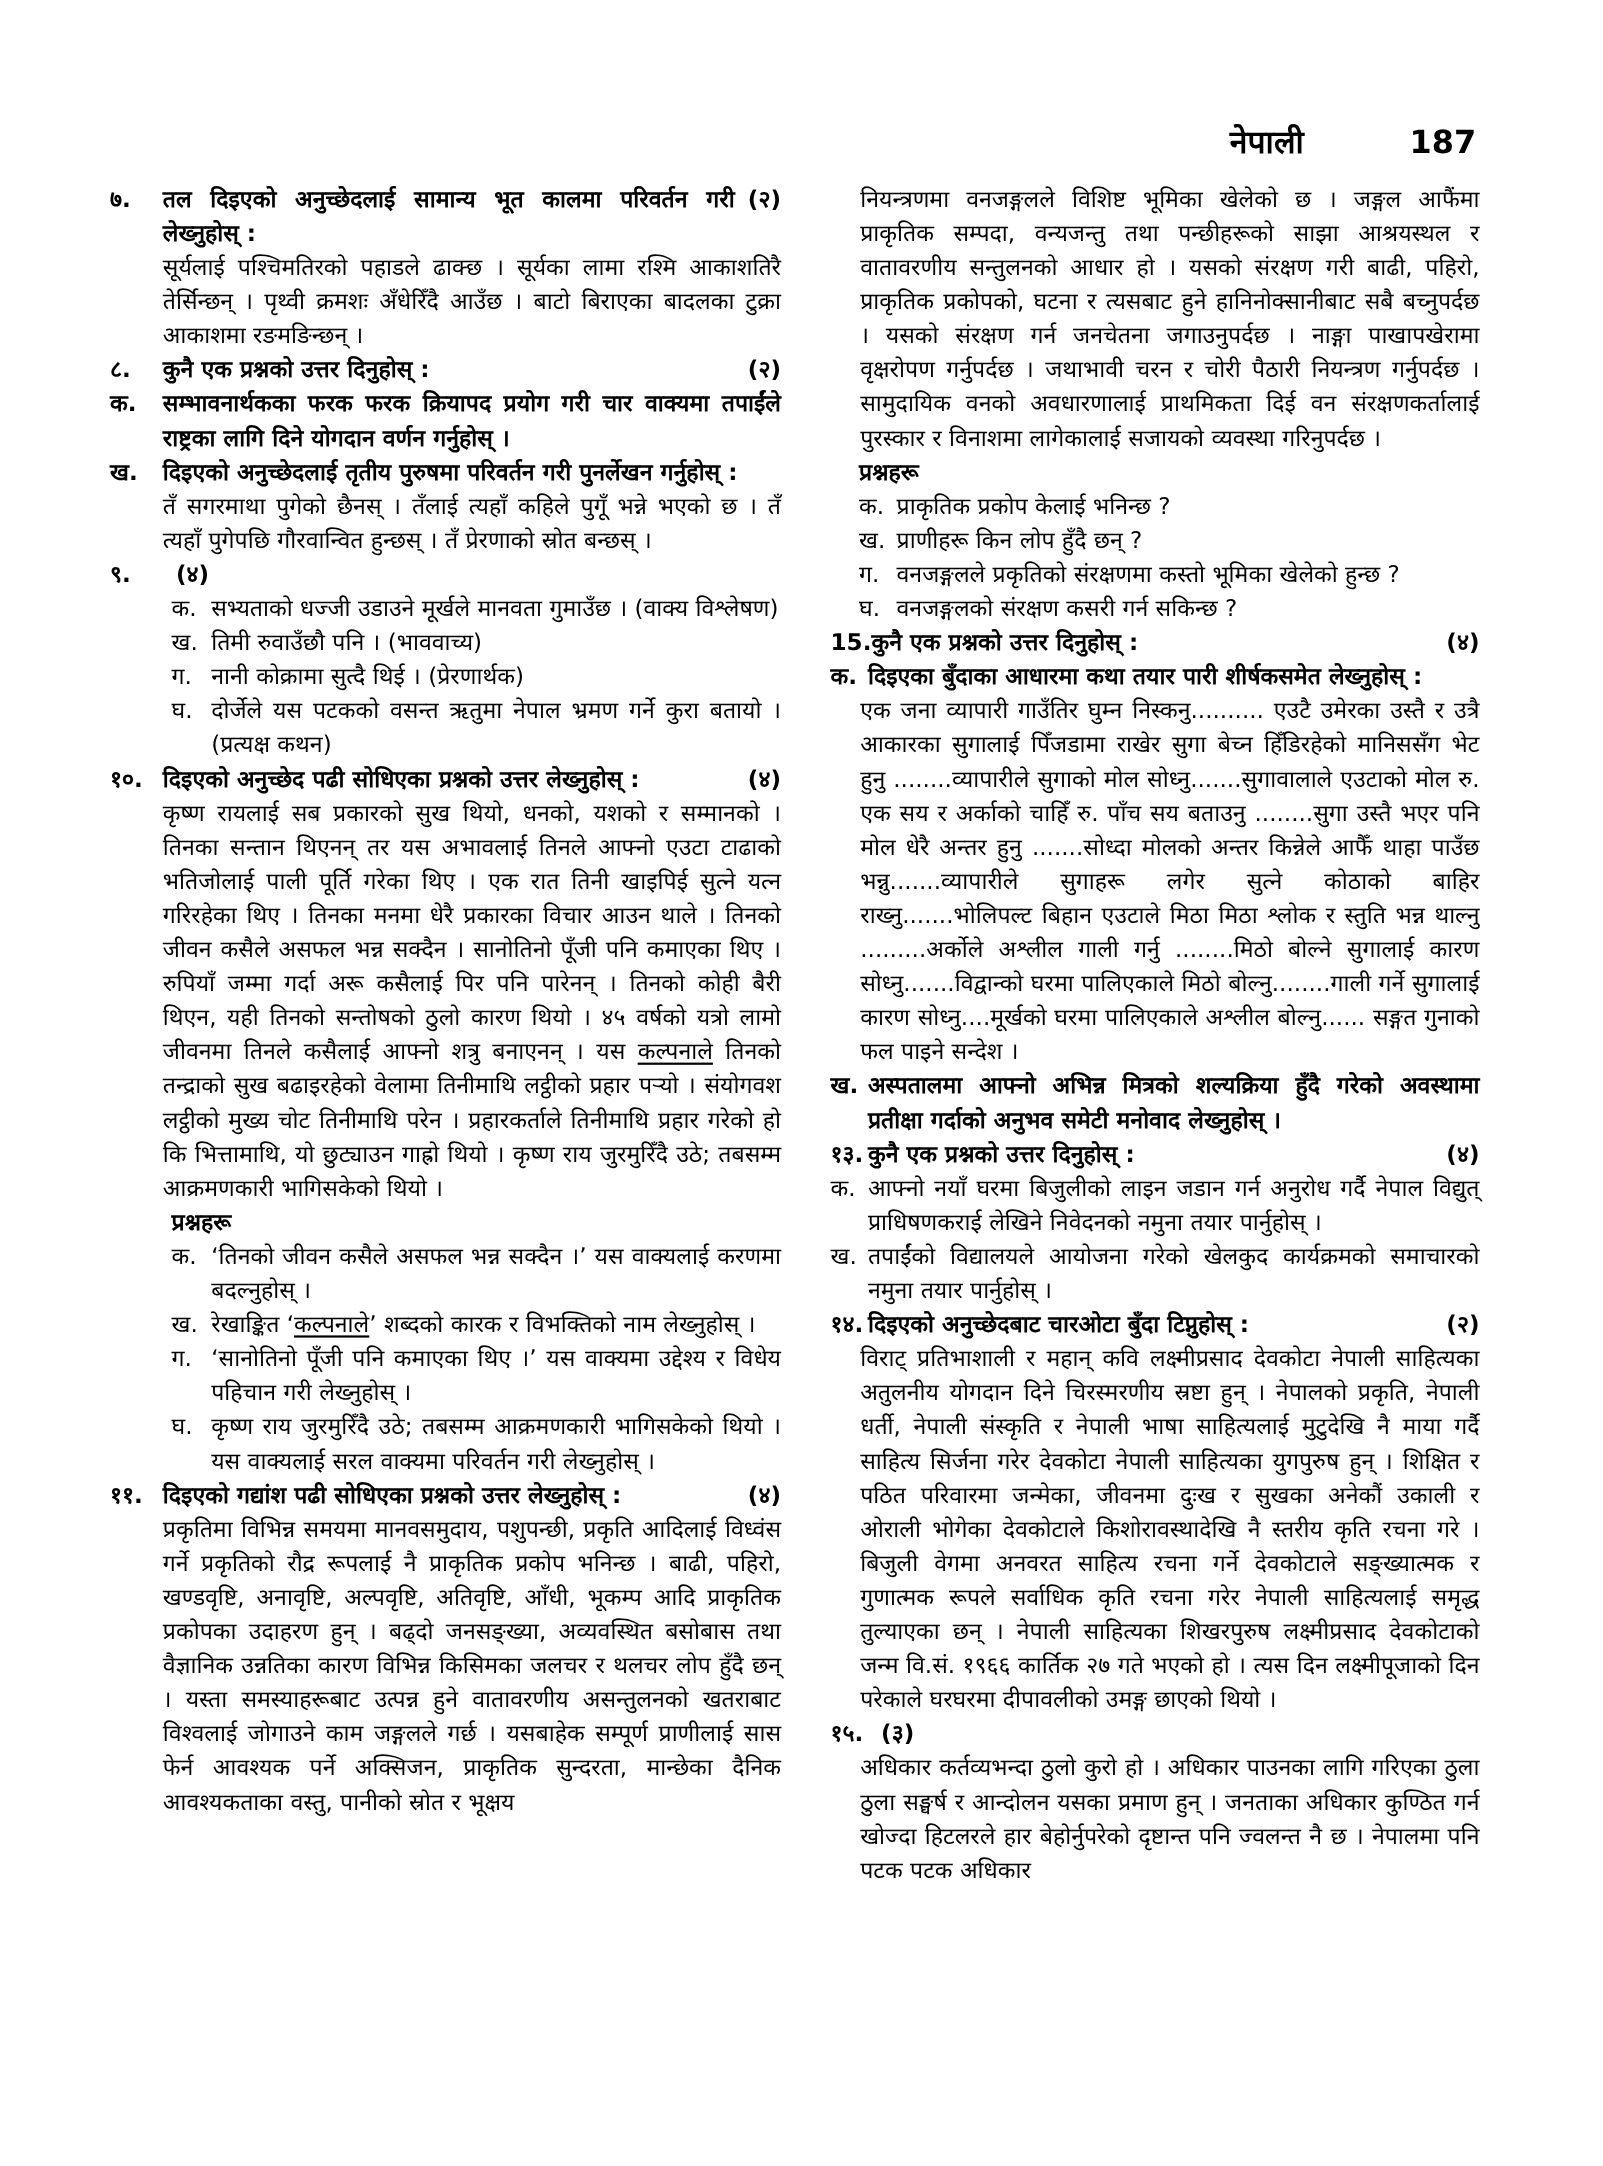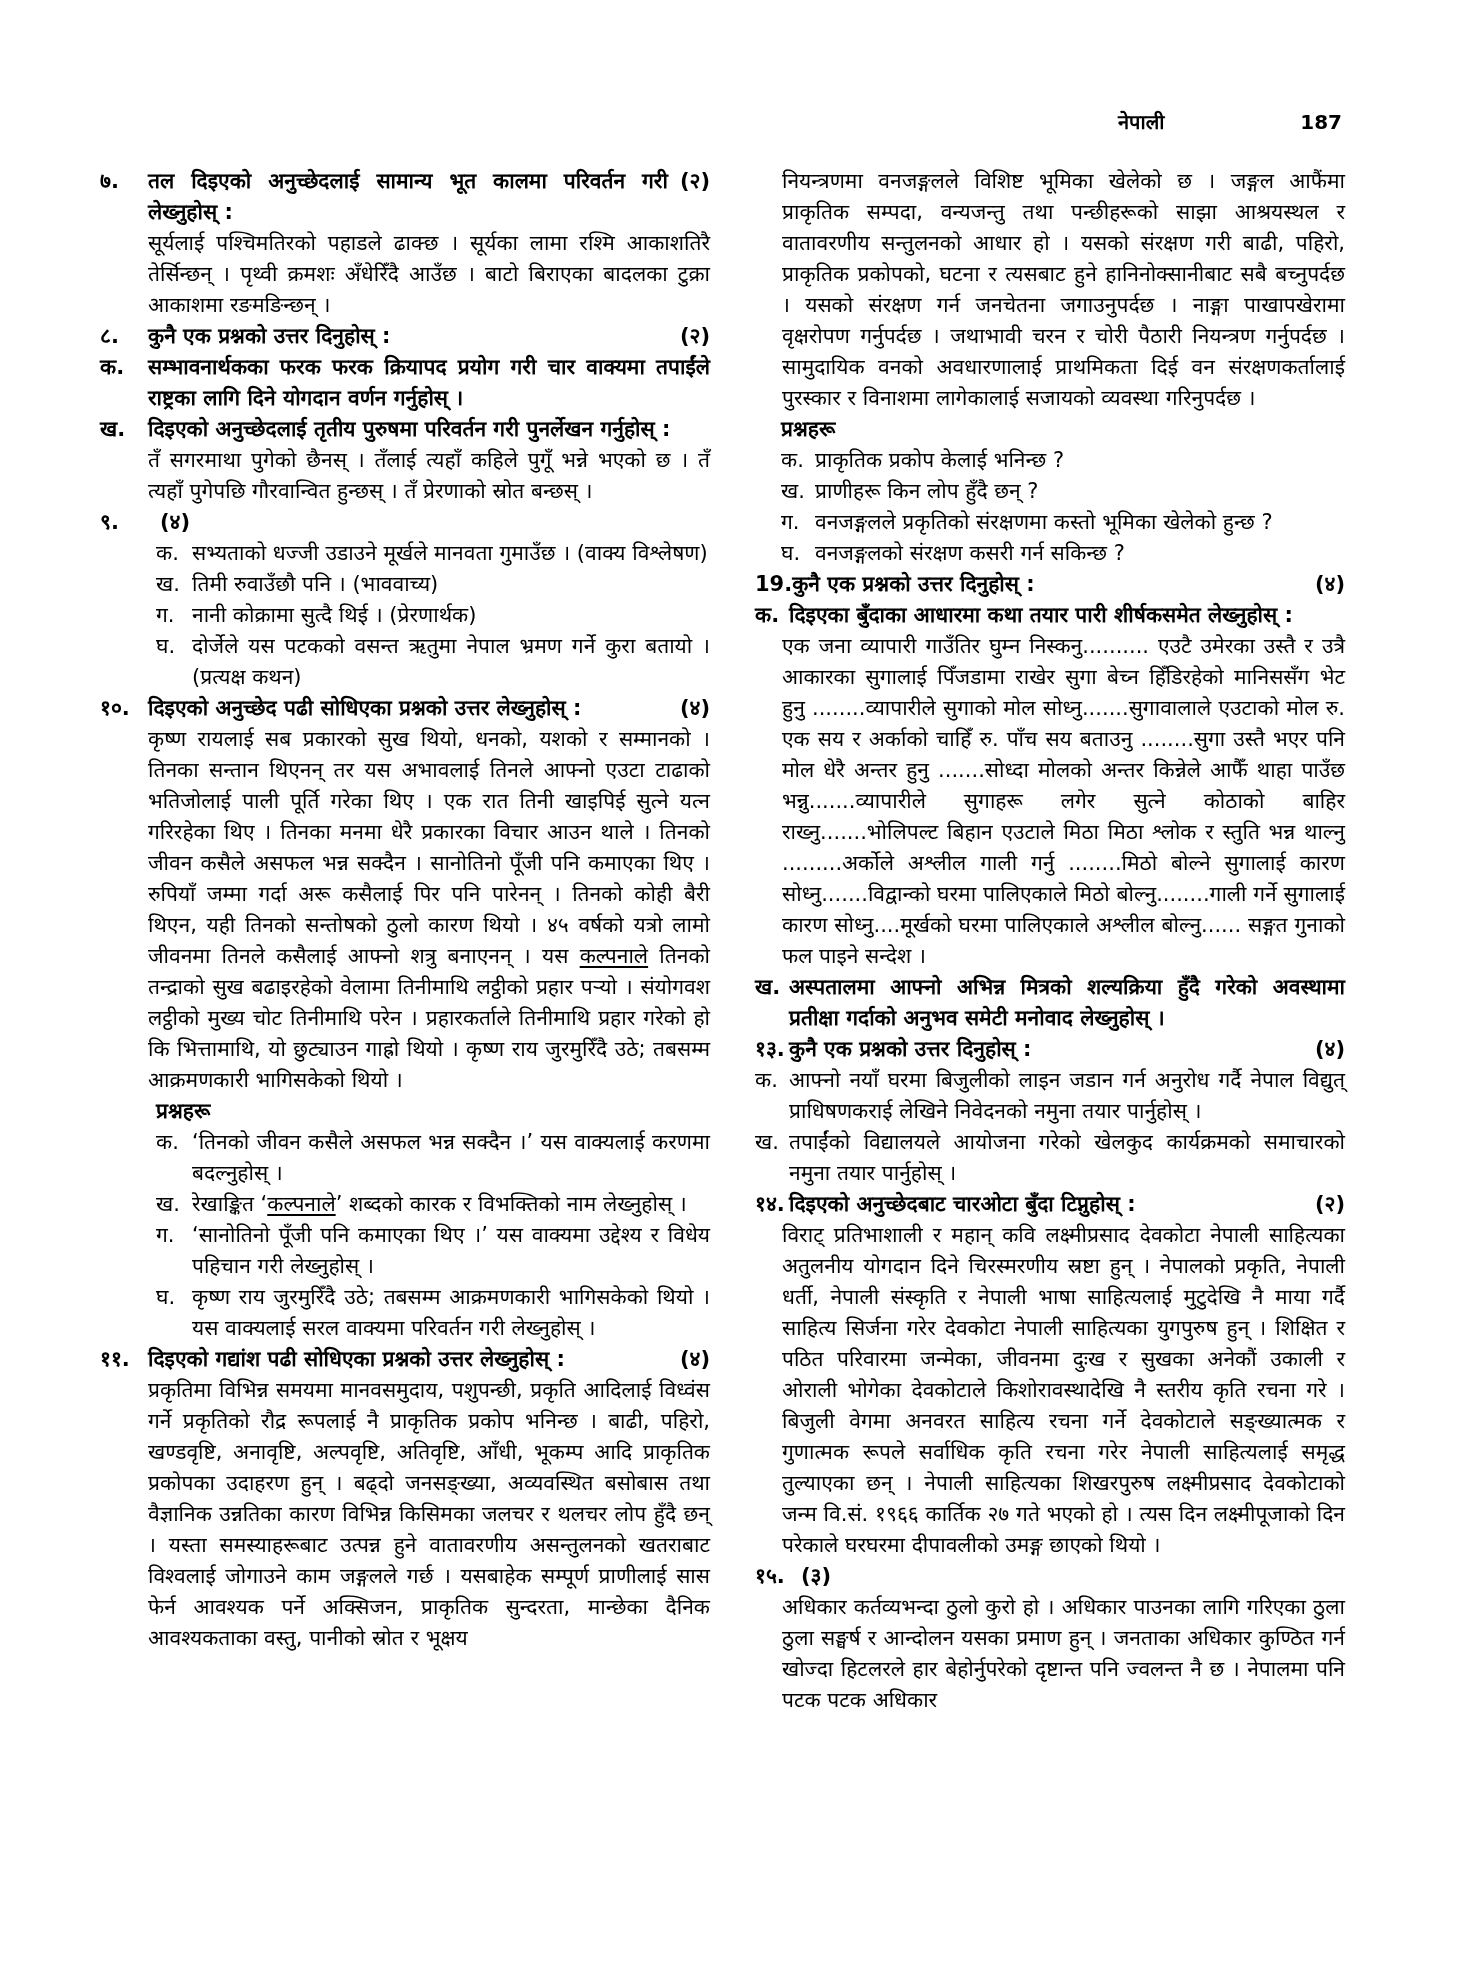--- a/index.html
+++ b/index.html
@@ -3,21 +3,21 @@
 <meta charset="utf-8">
 <style>
   html,body{margin:0;padding:0;}
   body{
     width:1457px;height:1969px;position:relative;background:#ffffff;color:#000000;
     font-family:"DejaVu Sans","Liberation Sans",sans-serif;
   }
   .page-header{
     position:absolute;top:108px;left:1118px;width:224px;
     display:flex;justify-content:space-between;align-items:baseline;
-    font-weight:bold;font-size:20px;
+    font-weight:bold;font-size:29px;
   }
   .content{
     position:absolute;top:166px;left:100px;width:1245px;
     display:flex;gap:45px;font-size:21px;line-height:31px;
   }
   .col{text-align:justify;}
   .col-left{width:610px;}
   .col-right{width:590px;}
   .qhead{display:flex;font-weight:bold;}
   .qhead.normal{font-weight:normal;}
@@ -139,21 +139,21 @@
     <div class="sub">
       <span class="sub-label">ग.</span>
       <span class="sub-text">वनजङ्गलले प्रकृतिको संरक्षणमा कस्तो भूमिका खेलेको हुन्छ ?</span>
     </div>
     <div class="sub">
       <span class="sub-label">घ.</span>
       <span class="sub-text">वनजङ्गलको संरक्षण कसरी गर्न सकिन्छ ?</span>
     </div>
 
     <div class="qhead">
-      <span class="qnum">19.</span>
+      <span class="qnum">15.</span>
       <span class="qtext">कुनै एक प्रश्नको उत्तर दिनुहोस् :</span>
       <span class="qmarks">(४)</span>
     </div>
     <div class="qhead">
       <span class="qnum">क.</span>
       <span class="qtext">दिइएका बुँदाका आधारमा कथा तयार पारी शीर्षकसमेत लेख्नुहोस् :</span>
     </div>
     <p class="para">एक जना व्यापारी गाउँतिर घुम्न निस्कनु.......... एउटै उमेरका उस्तै र उत्रै आकारका सुगालाई पिँजडामा राखेर सुगा बेच्न हिँडिरहेको मानिससँग भेट हुनु ........व्यापारीले सुगाको मोल सोध्नु.......सुगावालाले एउटाको मोल रु. एक सय र अर्काको चाहिँ रु. पाँच सय बताउनु ........सुगा उस्तै भएर पनि मोल धेरै अन्तर हुनु .......सोध्दा मोलको अन्तर किन्नेले आफैँ थाहा पाउँछ भन्नु.......व्यापारीले सुगाहरू लगेर सुत्ने कोठाको बाहिर राख्नु.......भोलिपल्ट बिहान एउटाले मिठा मिठा श्लोक र स्तुति भन्न थाल्नु .........अर्कोले अश्लील गाली गर्नु ........मिठो बोल्ने सुगालाई कारण सोध्नु.......विद्वान्को घरमा पालिएकाले मिठो बोल्नु........गाली गर्ने सुगालाई कारण सोध्नु....मूर्खको घरमा पालिएकाले अश्लील बोल्नु...... सङ्गत गुनाको फल पाइने सन्देश ।</p>
     <div class="qhead">
       <span class="qnum">ख.</span>

